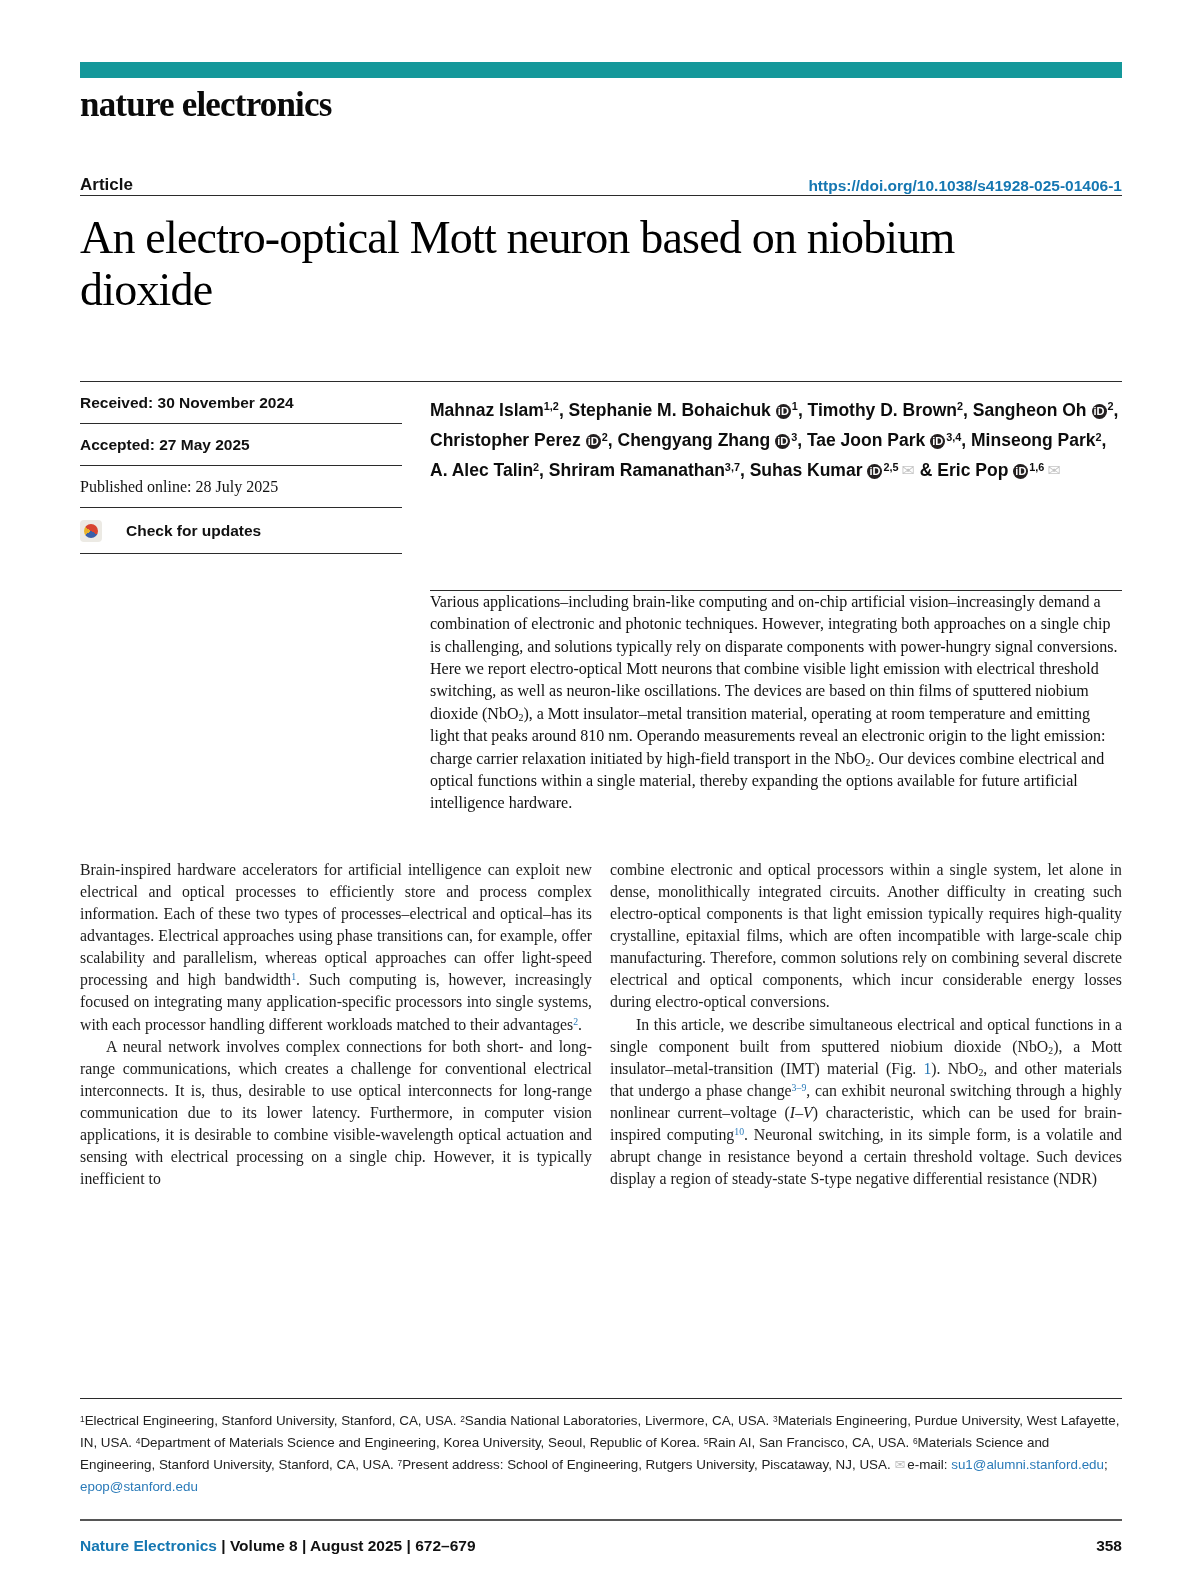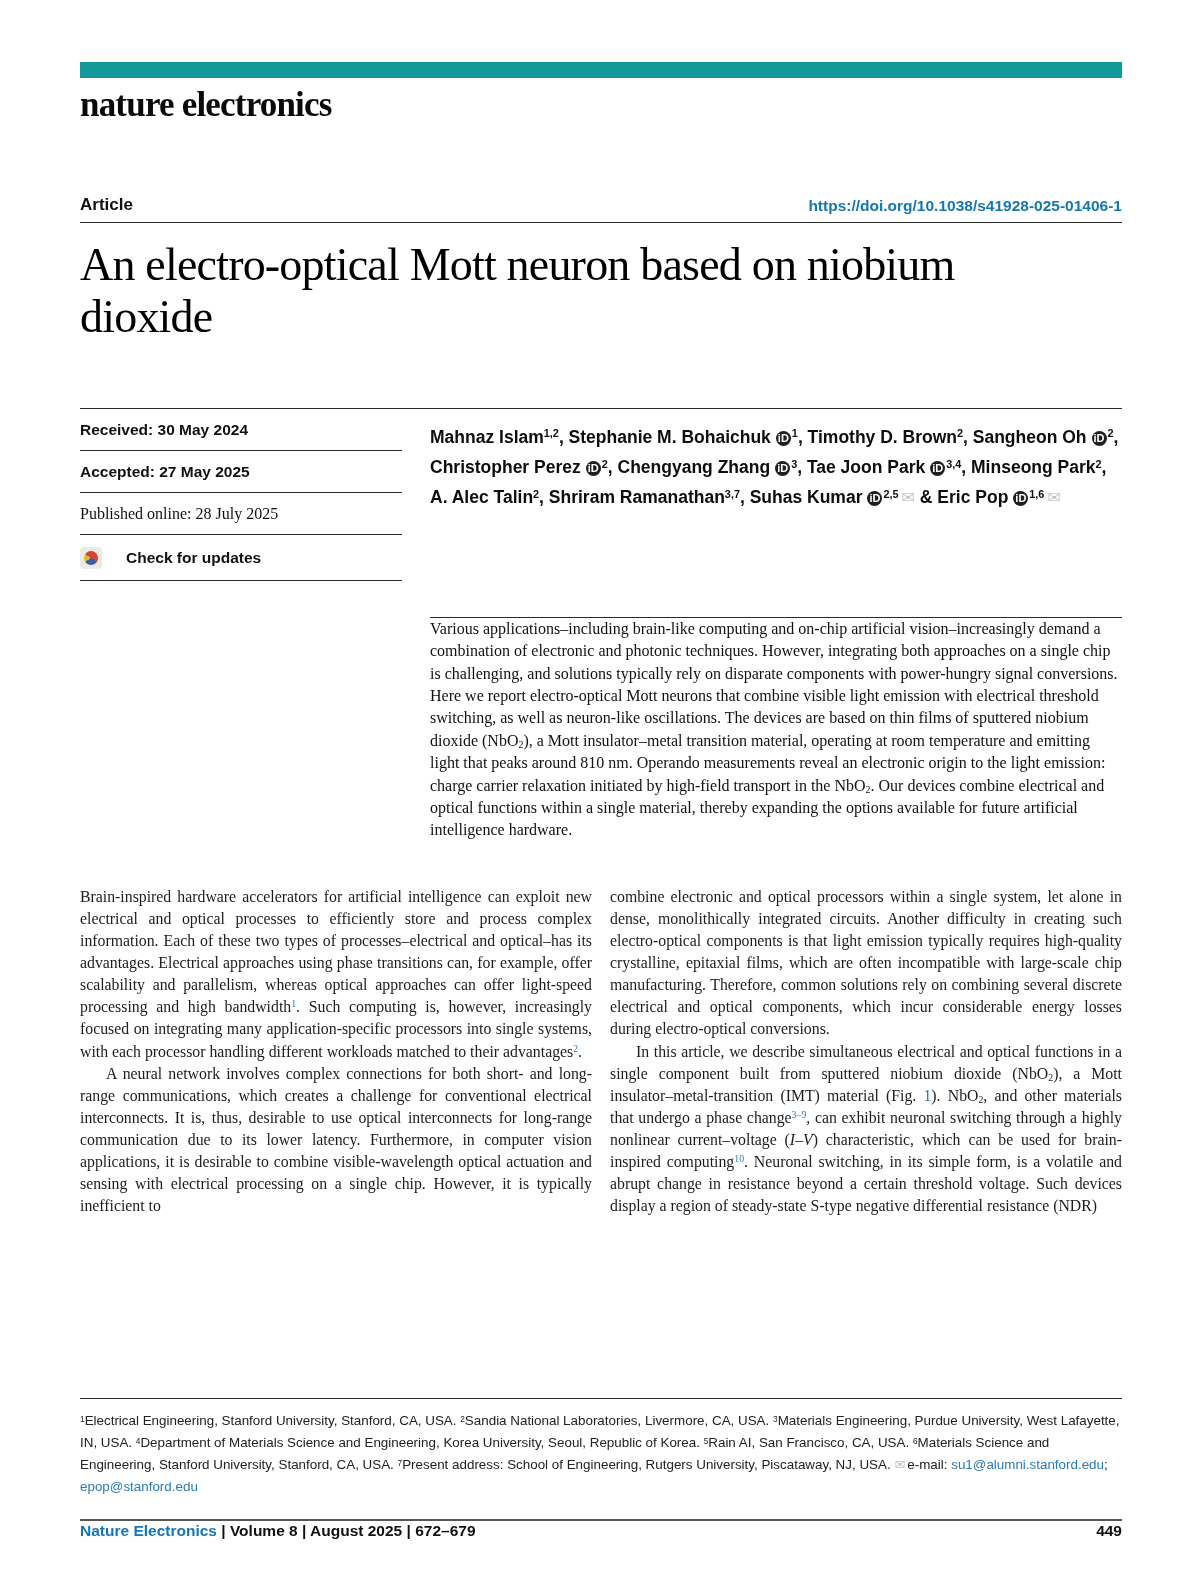--- a/index.html
+++ b/index.html
@@ -13,23 +13,23 @@
     padding:62px 78px 0 80px;
     overflow:hidden;
   }
   .teal-bar { width:100%; height:16px; background:#14989a; }
   .logo {
     margin-top:7px;
     font-family:"Liberation Serif", serif;
     font-weight:700; font-size:35px; letter-spacing:-0.8px; color:#0a0a0a;
   }
   .article-row {
-    margin-top:70px;
+    margin-top:50px;
     display:flex; justify-content:space-between; align-items:flex-end;
-    border-bottom:1.5px solid #2b2b2b; padding-bottom:7px;
+    border-bottom:1.5px solid #2b2b2b; padding-bottom:0;
   }
   .article-label { font-family:"Liberation Sans", sans-serif; font-weight:700; font-size:17px; color:#111; }
   .doi-link { font-family:"Liberation Sans", sans-serif; font-weight:700; font-size:15.5px; color:#1577b2; text-decoration:none; }
   .title {
     margin-top:16px;
     font-family:"Liberation Serif", serif;
     font-weight:400; font-size:46px; line-height:1.14; letter-spacing:-0.8px; color:#000;
     max-width:960px;
   }
   .meta-section {
@@ -83,21 +83,21 @@
   .footnotes {
     position:absolute; left:80px; right:78px; top:1398px;
     border-top:1px solid #2b2b2b; padding-top:11px;
     font-family:"Liberation Sans", sans-serif; font-size:13.4px; line-height:1.65; color:#222;
     font-weight:400;
   }
   .footnotes sup { top:-0.35em; }
   .footnotes .env-icon { color:#bdbdbd; font-size:13px; margin:0 2px 0 0; }
   .footer {
     position:absolute; left:80px; right:78px; top:1519px;
-    border-top:2.5px solid #565656; padding-top:1px;
+    border-top:2.5px solid #565656; padding-top:16px;
     font-family:"Liberation Sans", sans-serif; font-size:15.5px; font-weight:700; color:#111;
     display:flex; justify-content:space-between;
   }
   .footer .journal { color:#1577b2; }
 </style>
 </head>
 <body>
 
 <div class="page">
 
@@ -107,21 +107,21 @@
 
   <div class="article-row">
     <span class="article-label">Article</span>
     <a class="doi-link" href="#">https://doi.org/10.1038/s41928-025-01406-1</a>
   </div>
 
   <h1 class="title">An electro-optical Mott neuron based on niobium dioxide</h1>
 
   <div class="meta-section">
     <div class="meta-left">
-      <div class="meta-item">Received: 30 May 2024</div>
+      <div class="meta-item">Received: 30 November 2024</div>
       <div class="meta-item">Accepted: 27 May 2025</div>
       <div class="meta-item serif">Published online: 28 July 2025</div>
       <div class="meta-item check">
         <span class="crossmark"></span>
         <span>Check for updates</span>
       </div>
     </div>
     <div class="authors">Mahnaz Islam<sup>1,2</sup>, Stephanie M. Bohaichuk<span class="orcid-icon">iD</span><sup>1</sup>, Timothy D. Brown<sup>2</sup>, Sangheon Oh<span class="orcid-icon">iD</span><sup>2</sup>, Christopher Perez<span class="orcid-icon">iD</span><sup>2</sup>, Chengyang Zhang<span class="orcid-icon">iD</span><sup>3</sup>, Tae Joon Park<span class="orcid-icon">iD</span><sup>3,4</sup>, Minseong Park<sup>2</sup>, A. Alec Talin<sup>2</sup>, Shriram Ramanathan<sup>3,7</sup>, Suhas Kumar<span class="orcid-icon">iD</span><sup>2,5</sup><span class="env-icon">✉</span> &amp; Eric Pop<span class="orcid-icon">iD</span><sup>1,6</sup><span class="env-icon">✉</span></div>
   </div>
 
@@ -135,16 +135,16 @@
     <div class="col">
       <p>combine electronic and optical processors within a single system, let alone in dense, monolithically integrated circuits. Another difficulty in creating such electro-optical components is that light emission typically requires high-quality crystalline, epitaxial films, which are often incompatible with large-scale chip manufacturing. Therefore, common solutions rely on combining several discrete electrical and optical components, which incur considerable energy losses during electro-optical conversions.</p>
       <p class="indent">In this article, we describe simultaneous electrical and optical functions in a single component built from sputtered niobium dioxide (NbO<sub>2</sub>), a Mott insulator–metal-transition (IMT) material (Fig. <span class="link-text">1</span>). NbO<sub>2</sub>, and other materials that undergo a phase change<sup class="ref">3–9</sup>, can exhibit neuronal switching through a highly nonlinear current–voltage (<i>I</i>–<i>V</i>) characteristic, which can be used for brain-inspired computing<sup class="ref">10</sup>. Neuronal switching, in its simple form, is a volatile and abrupt change in resistance beyond a certain threshold voltage. Such devices display a region of steady-state S-type negative differential resistance (NDR)</p>
     </div>
   </div>
 
   <div class="footnotes"><sup>1</sup>Electrical Engineering, Stanford University, Stanford, CA, USA. <sup>2</sup>Sandia National Laboratories, Livermore, CA, USA. <sup>3</sup>Materials Engineering, Purdue University, West Lafayette, IN, USA. <sup>4</sup>Department of Materials Science and Engineering, Korea University, Seoul, Republic of Korea. <sup>5</sup>Rain AI, San Francisco, CA, USA. <sup>6</sup>Materials Science and Engineering, Stanford University, Stanford, CA, USA. <sup>7</sup>Present address: School of Engineering, Rutgers University, Piscataway,  NJ, USA. <span class="env-icon">✉</span>e-mail: <span class="link-text">su1@alumni.stanford.edu</span>; <span class="link-text">epop@stanford.edu</span></div>
 
   <div class="footer">
     <span><span class="journal">Nature Electronics</span><span> | Volume 8 | August 2025 | 672–679</span></span>
-    <span>449</span>
+    <span>358</span>
   </div>
 
 </div>
 
 </body></html>

